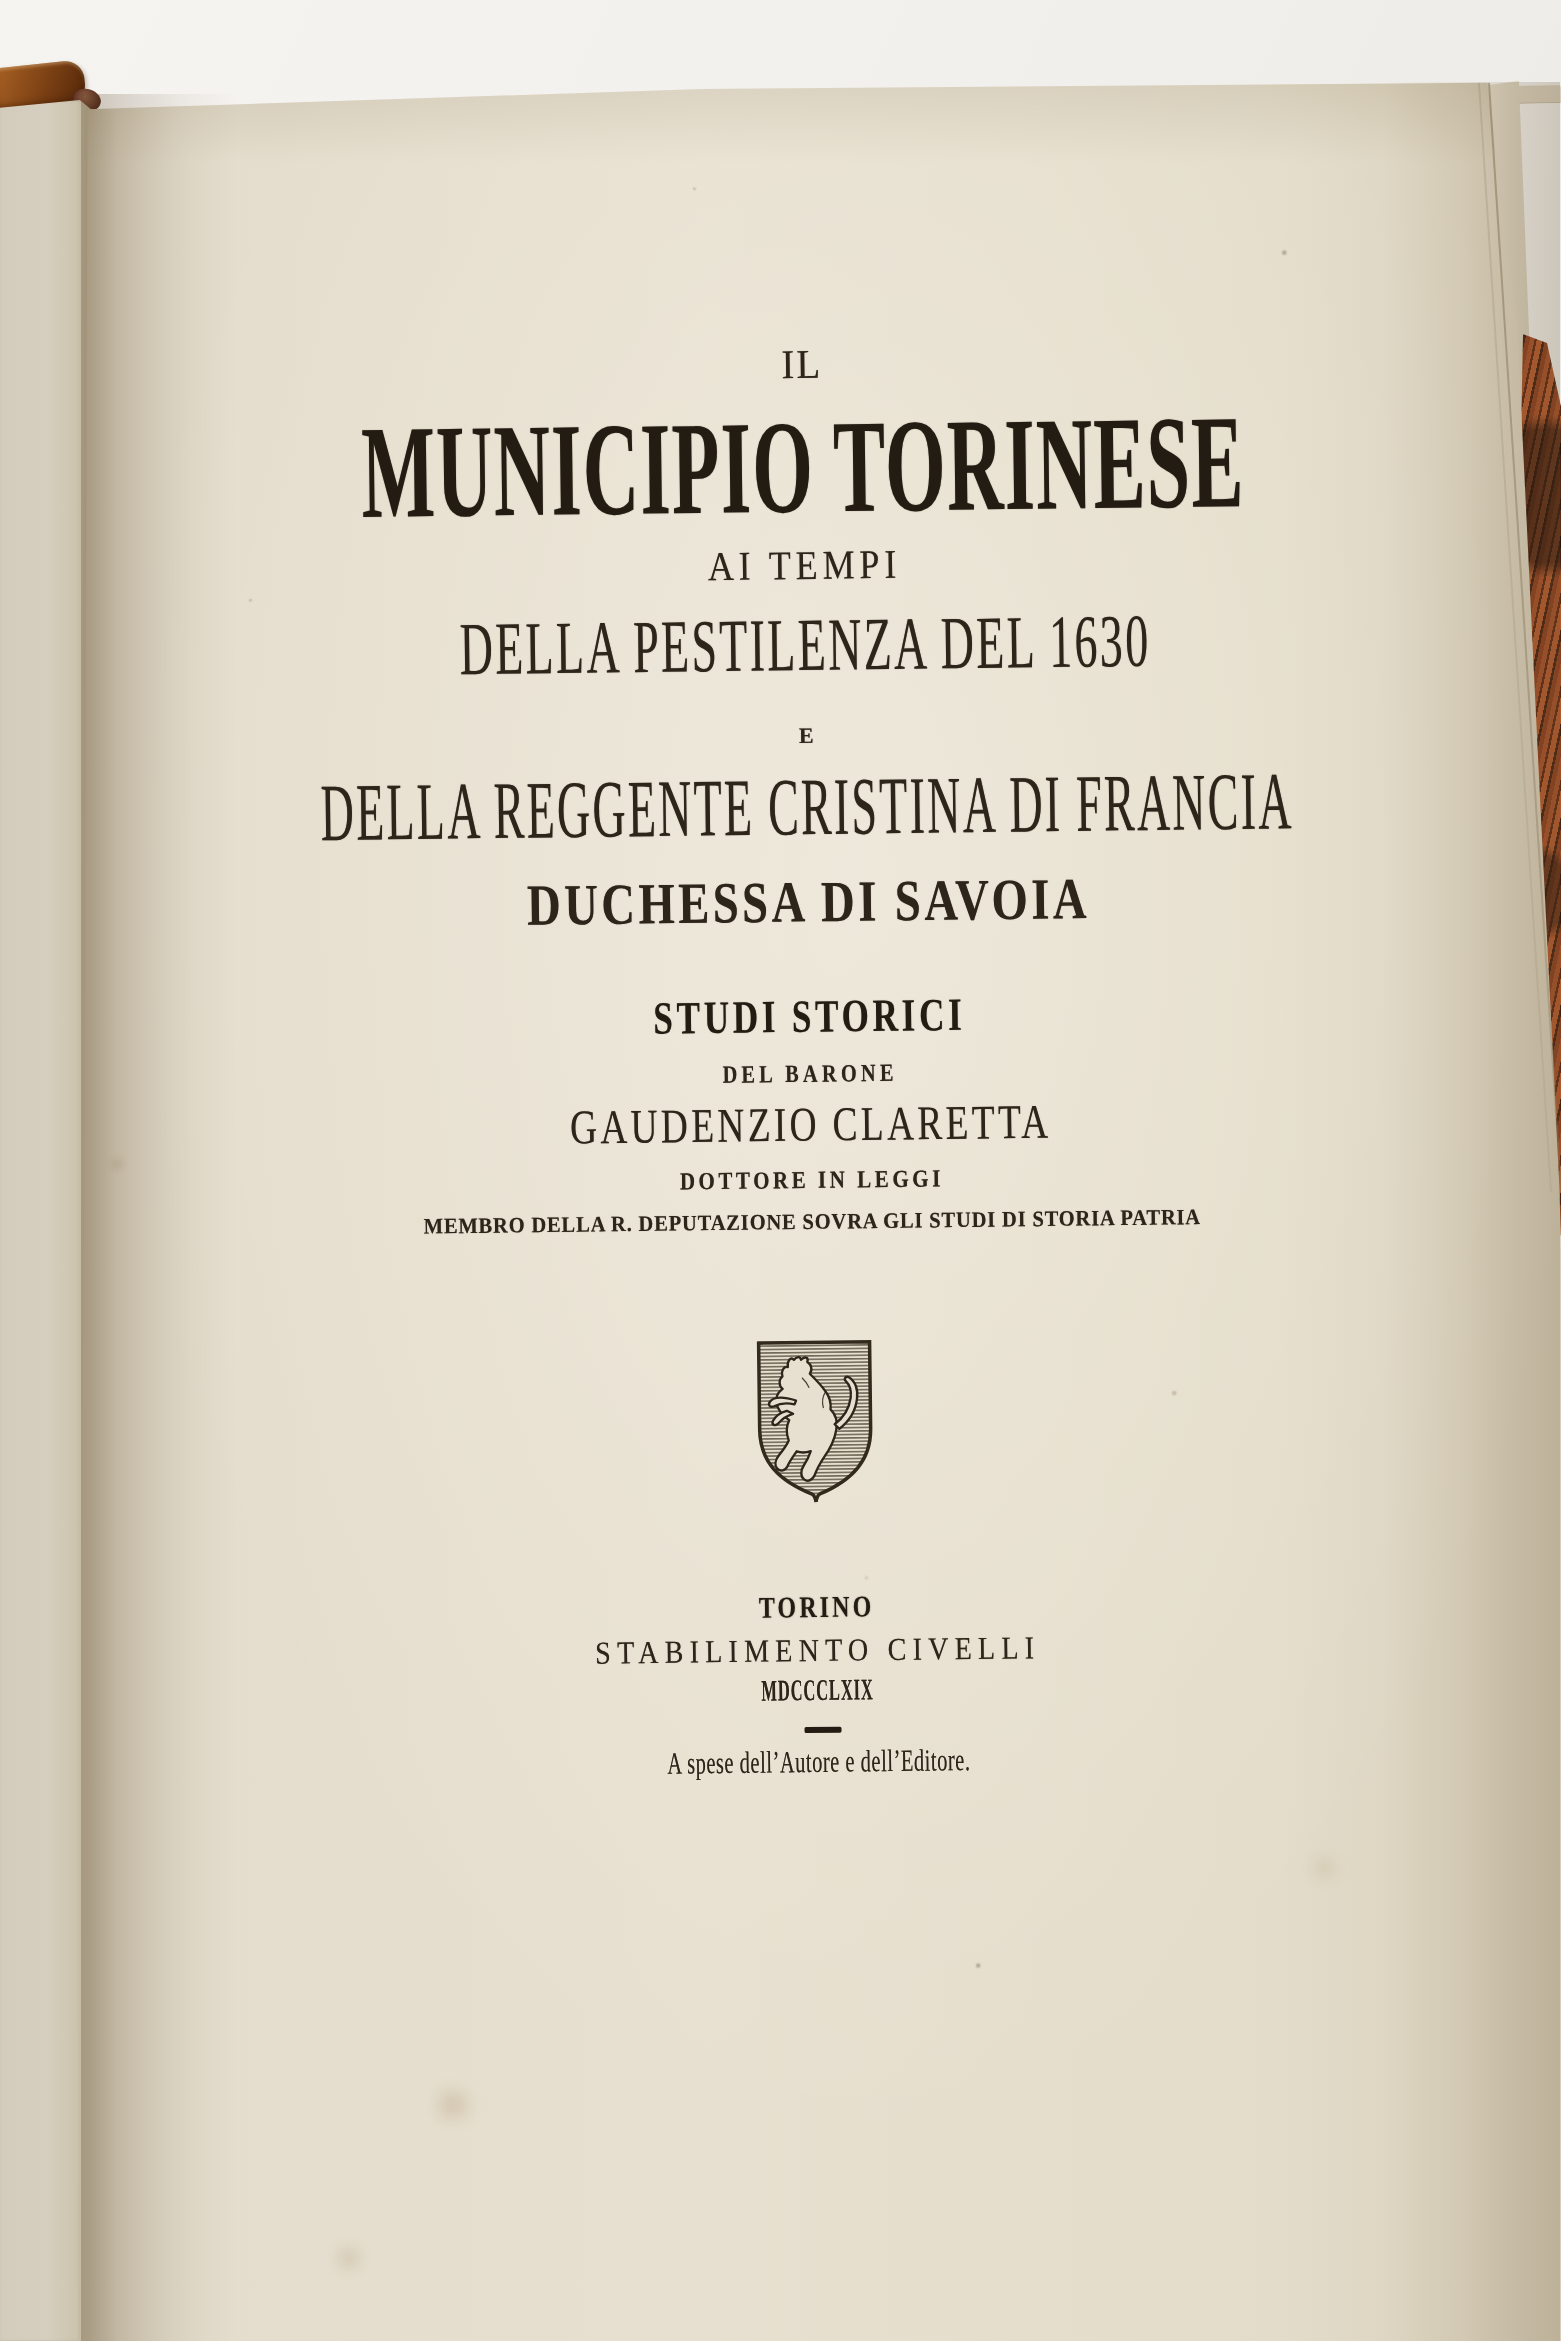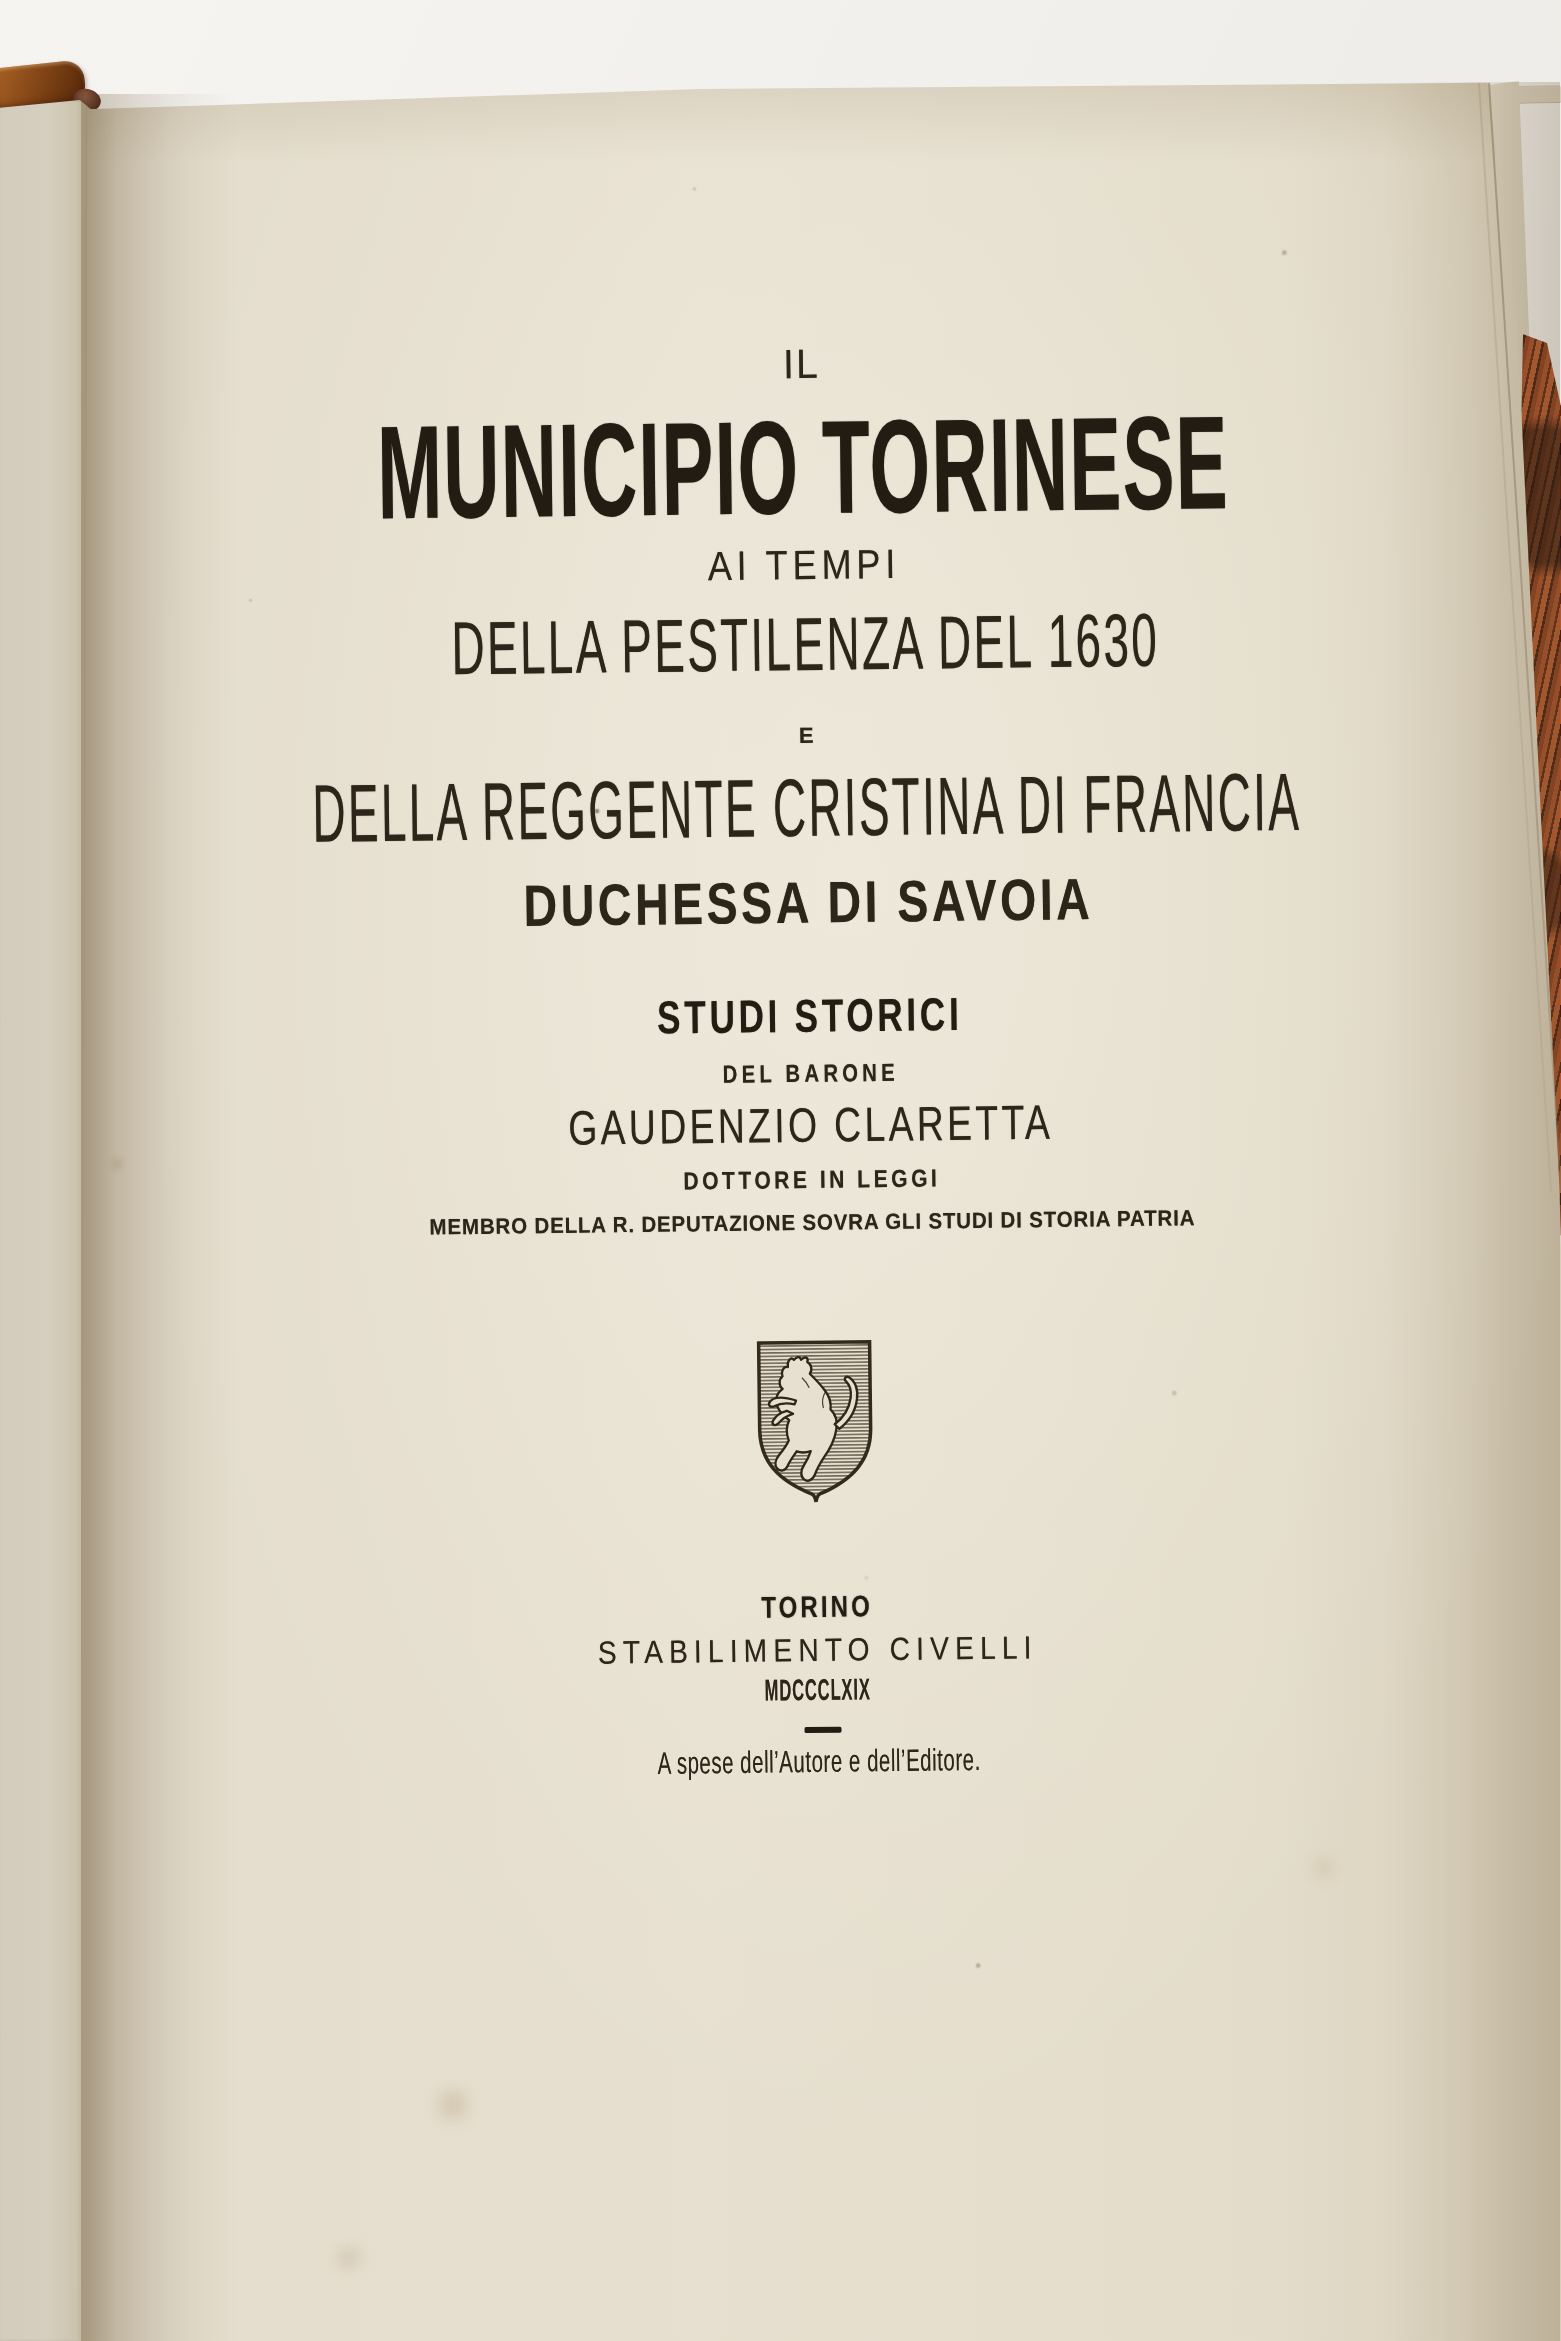--- a/index.html
+++ b/index.html
@@ -4,21 +4,21 @@
 <title>Book title page photograph</title>
 <style>
   :root{
     --backdrop:#f1efeb; --paper:#e7e0d0; --paper-edge:#d8cfbb; --flyleaf:#d6cebe;
     --ink:#2e251a; --ink-strong:#231c12; --leather:#7c4114;
     --marble-base:#a34e27; --marble-dark:#47200f;
   }
   html,body{margin:0;padding:0;background:#dddbd6;}
   .stage{
     position:relative; width:1561px; height:2342px; overflow:hidden;
-    font-family:Liberation Sans, sans-serif; color:var(--ink);
+    font-family:Liberation Serif, serif; color:var(--ink);
     background:linear-gradient(115deg,#f6f4f1 0%,var(--backdrop) 45%,#e7e5e0 100%);
   }
   
   .leather-corner{
     position:absolute; left:-6.2px; top:64px; width:91px; height:44px;
     border-radius:4.7px 19px 20px 6.2px; transform:rotate(-6deg);
     background:linear-gradient(115deg,#a35d22 8%,var(--leather) 55%,#5a2b0b 92%);
     box-shadow:inset 0 -5.5px 7px rgba(56,23,4,.55), inset 0 2.3px 3.1px rgba(255,219,160,.35), 1.6px 2.3px 4.7px rgba(80,60,40,.35);
   }
   .headband{

